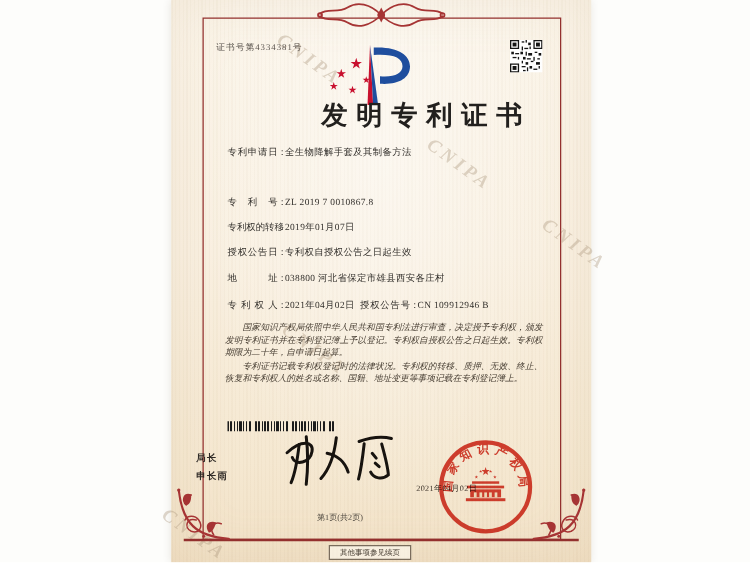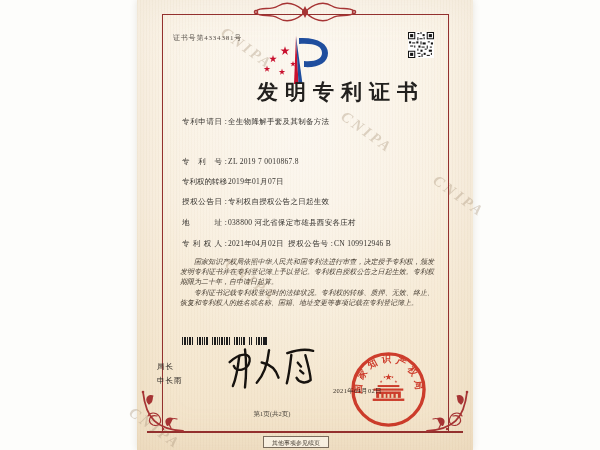--- a/index.html
+++ b/index.html
@@ -36,21 +36,21 @@
   .row .pair2{position:absolute;left:106px;top:0;}
   
   .paras{position:absolute;left:43px;top:257px;width:254px;font-size:7px;line-height:10.2px;
          font-style:italic;text-align:justify;color:#473e33;}
   .paras p{margin:0;text-indent:2em;}
   
   .barcode{position:absolute;left:45px;top:337px;width:86px;height:8px;
            background:repeating-linear-gradient(90deg,#1d1d1d 0 1.2px,rgba(0,0,0,0) 1.2px 2.1px,
            #1d1d1d 2.1px 3.9px,rgba(0,0,0,0) 3.9px 5.3px,#1d1d1d 5.3px 5.9px,rgba(0,0,0,0) 5.9px 7.4px);}
   .signer{position:absolute;left:20px;top:360px;font-size:7.5px;line-height:14px;
-          font-weight:400;color:#2f2a26;letter-spacing:1px;}
+          font-weight:700;color:#2f2a26;letter-spacing:1px;}
   .signature{position:absolute;left:85px;top:344px;width:100px;height:48px;transform:rotate(-3deg);}
   .stamp-date{position:absolute;left:196px;top:387px;font-size:6.5px;color:#3a3128;letter-spacing:.3px;z-index:5;}
   .seal{position:absolute;left:211px;top:349px;width:81px;height:81px;z-index:6;
         mix-blend-mode:multiply;opacity:.95;}
   .page-info{position:absolute;left:95px;top:410px;width:80px;text-align:center;font-size:6.5px;color:#4a443c;}
   .foot-note{position:absolute;left:126px;top:436px;width:66px;height:12px;line-height:12px;
              text-align:center;font-size:6px;color:#443b30;border:.5px solid #7a6c5c;
              background:rgba(255,253,248,.55);box-sizing:border-box;}
 </style>
 </head>

